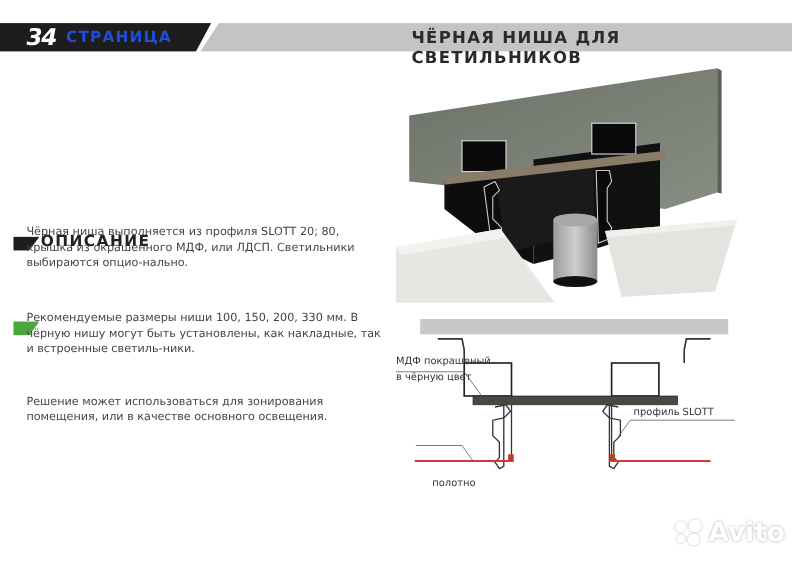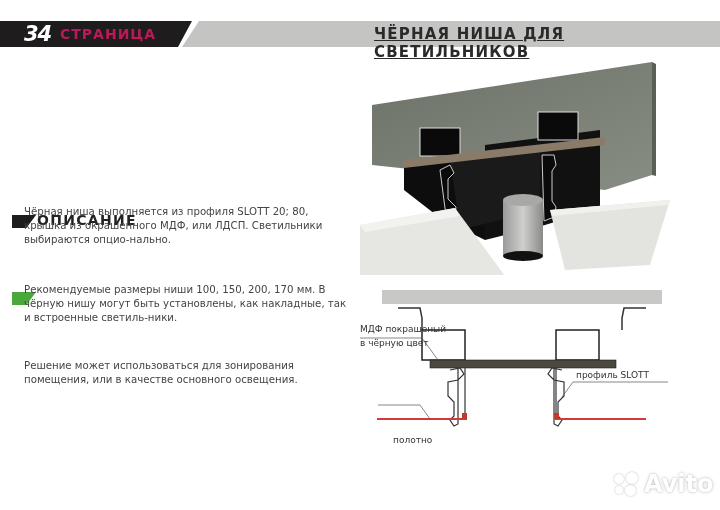--- a/index.html
+++ b/index.html
@@ -15,25 +15,25 @@
     .header-grey {
       position: absolute; left: 182px; top: 0; width: 538px; height: 26px; background: #c4c4c2;
       clip-path: polygon(17px 0, 100% 0, 100% 100%, 0 100%);
     }
     .page-num {
       position: absolute; left: 24px; top: 1px; font-family: "DejaVu Sans", sans-serif; font-weight: bold;
       font-size: 21px; color: #fff; letter-spacing: -1px; font-style: italic;
     }
     .page-label {
       position: absolute; left: 60px; top: 5px; font-family: "DejaVu Sans", sans-serif; font-weight: bold;
-      font-size: 14px; color: #be185d; letter-spacing: 1px;
+      font-size: 14px; color: #1d4ed8; letter-spacing: 1px;
     }
     .page-title {
       position: absolute; left: 374px; top: 4px; font-family: "DejaVu Sans", sans-serif; font-weight: bold;
-      font-size: 15px; color: #2a2a2a; letter-spacing: 1.2px; text-decoration: underline;
+      font-size: 15px; color: #2a2a2a; letter-spacing: 1.2px;
     }
     .section-head { position: absolute; left: 12px; height: 20px; margin-top: 36px; }
     .section-flag {
       position: absolute; left: 0; top: 3px; width: 24px; height: 13px;
       clip-path: polygon(0 0, 100% 0, 60% 100%, 0 100%);
     }
     .section-title {
       position: absolute; left: 25px; top: 0; font-family: "DejaVu Sans", sans-serif; font-weight: bold;
       font-size: 14px; color: #222; letter-spacing: 1.3px; white-space: nowrap;
     }
@@ -69,21 +69,21 @@
 
 <div class="section-head" style="top:176px; width:200px;">
   <div class="section-flag" style="background:#1e1c1c;"></div>
   <span class="section-title">ОПИСАНИЕ</span>
 </div>
 <p class="para" style="top:205px;">Чёрная ниша выполняется из профиля SLOTT 20; 80, крышка из окрашенного МДФ, или ЛДСП.  Светильники выбираются опцио-нально.</p>
 
 <div class="section-head" style="top:253px; width:200px;">
   <div class="section-flag" style="background:#4aa73c;"></div>
 </div>
-<p class="para" style="top:283px;">Рекомендуемые размеры ниши 100, 150, 200, 170 мм. В чёрную нишу могут быть установлены, как накладные, так и встроенные светиль-ники.</p>
+<p class="para" style="top:283px;">Рекомендуемые размеры ниши 100, 150, 200, 330 мм. В чёрную нишу могут быть установлены, как накладные, так и встроенные светиль-ники.</p>
 <p class="para" style="top:335px;margin-top:24px;">Решение может использоваться для зонирования помещения, или в качестве основного освещения.</p>
 
 <div class="render">
   <svg width="340" height="215" viewBox="0 0 340 215">
     <defs>
       <linearGradient id="conc" x1="0" y1="0" x2="1" y2="1">
         <stop offset="0" stop-color="#6c7268"></stop>
         <stop offset="1" stop-color="#888d84"></stop>
       </linearGradient>
       <linearGradient id="cyl" x1="0" y1="0" x2="1" y2="0">

